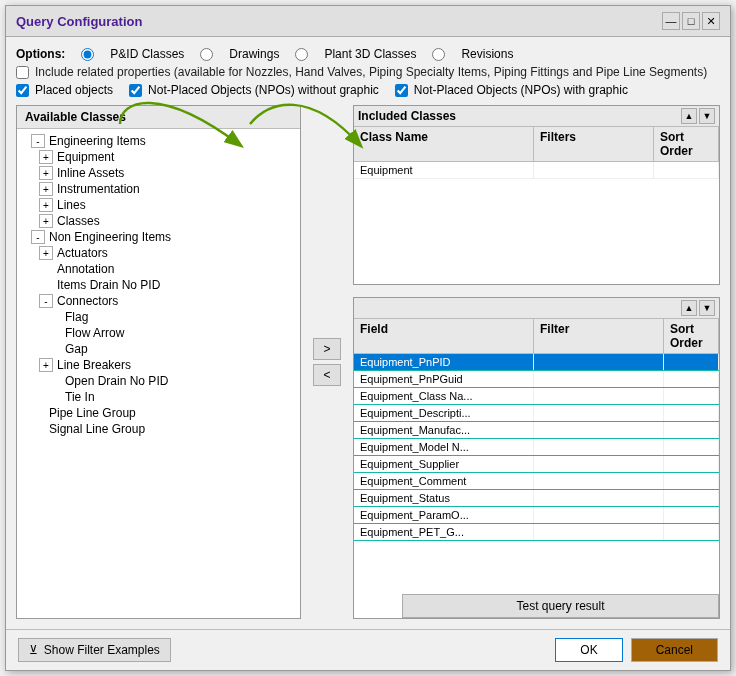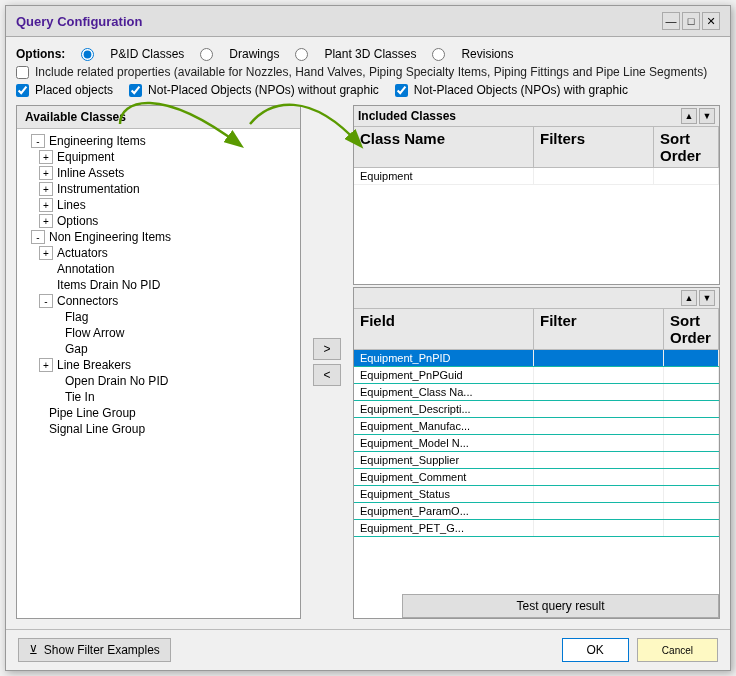--- a/index.html
+++ b/index.html
@@ -23,44 +23,44 @@
     .panel-header { background: #e8e8e8; padding: 4px 8px; font-weight: 700; border-bottom: 1px solid #bbb; font-size: 12px; }
     .tree { padding: 4px; flex: 1; overflow-y: auto; }
     .tree-node { display: flex; align-items: center; padding: 1px 0; }
     .tree-node span { margin-left: 2px; }
     .indent1 { padding-left: 8px; }
     .indent2 { padding-left: 16px; }
     .indent3 { padding-left: 24px; }
     .expander { width: 14px; height: 14px; display: inline-flex; align-items: center; justify-content: center; border: 1px solid #aaa; background: white; cursor: pointer; font-size: 10px; margin-right: 2px; }
     .middle-buttons { display: flex; flex-direction: column; align-items: center; justify-content: center; gap: 4px; width: 36px; }
     .arrow-btn { width: 28px; height: 22px; border: 1px solid #aaa; background: #e0e0e0; display: flex; align-items: center; justify-content: center; cursor: pointer; font-size: 12px; }
-    .right-panel { flex: 1; display: flex; flex-direction: column; gap: 2px; overflow: hidden; }
+    .right-panel { flex: 1; display: flex; flex-direction: column; gap: 12px; overflow: hidden; }
     .right-top { border: 1px solid #999; background: white; flex: 0 0 180px; overflow: hidden; display: flex; flex-direction: column; }
     .right-top-header { background: #e8e8e8; display: flex; align-items: center; justify-content: space-between; padding: 2px 4px; border-bottom: 1px solid #bbb; }
     .right-top-header-title { font-weight: 700; }
     .scroll-arrows { display: flex; gap: 2px; }
     .scroll-arrow { width: 16px; height: 16px; border: 1px solid #aaa; background: #e0e0e0; display: flex; align-items: center; justify-content: center; cursor: pointer; font-size: 9px; }
     .table-header { display: grid; grid-template-columns: 180px 120px 1fr; background: #e8e8e8; border-bottom: 1px solid #bbb; }
-    .th { padding: 3px 6px; font-weight: 600; border-right: 1px solid #bbb; font-size: 15px; }
+    .th { padding: 3px 6px; font-weight: 600; border-right: 1px solid #bbb; font-size: 12px; }
     .table-body { flex: 1; overflow-y: auto; }
     .table-row { display: grid; grid-template-columns: 180px 120px 1fr; border-bottom: 1px solid #eee; }
     .td { padding: 2px 6px; border-right: 1px solid #eee; font-size: 11px; }
     .right-bottom { border: 1px solid #999; background: white; flex: 1; overflow: hidden; display: flex; flex-direction: column; }
     .right-bottom-header { background: #e8e8e8; display: flex; align-items: center; justify-content: space-between; padding: 2px 4px; border-bottom: 1px solid #bbb; }
     .bottom-table-header { display: grid; grid-template-columns: 180px 130px 1fr; background: #e8e8e8; border-bottom: 1px solid #bbb; }
     .bottom-table-body { flex: 1; overflow-y: auto; }
     .bottom-table-row { display: grid; grid-template-columns: 180px 130px 1fr; border-bottom: 1px solid #14b8a6; cursor: pointer; }
     .bottom-table-row.selected { background: #0078d4; color: white; }
     .bottom-table-row.selected .td { color: white; }
     .test-query-btn { border: 1px solid #aaa; background: #e0e0e0; padding: 4px 16px; cursor: pointer; text-align: center; margin-top: 2px; margin-left: 48px; }
     .dialog-footer { padding: 8px 12px; display: flex; justify-content: space-between; align-items: center; border-top: 1px solid #bbb; }
     .show-filter-btn { border: 1px solid #aaa; background: #e0e0e0; padding: 4px 10px; cursor: pointer; display: flex; align-items: center; gap: 6px; }
     .footer-right { display: flex; gap: 8px; }
     .ok-btn { border: 1px solid #0078d4; background: white; padding: 4px 24px; cursor: pointer; font-size: 12px; }
-    .cancel-btn { border: 1px solid #aaa; background: #fef9c3; padding: 4px 24px; cursor: pointer; font-size: 10px; }
+    .cancel-btn { border: 1px solid #aaa; background: #a16207; padding: 4px 24px; cursor: pointer; font-size: 12px; }
   </style>
 </head>
 <body>
 
 <div class="dialog">
 
   <div class="title-bar">
     <span>Query Configuration</span>
     <div class="title-bar-buttons">
       <div class="tb-btn">—</div>
@@ -132,21 +132,21 @@
           <div class="tree-node indent2">
             <span class="expander">+</span>
             <span>Instrumentation</span>
           </div>
           <div class="tree-node indent2">
             <span class="expander">+</span>
             <span>Lines</span>
           </div>
           <div class="tree-node indent2">
             <span class="expander">+</span>
-            <span>Options</span>
+            <span>Classes</span>
           </div>
 
           <div class="tree-node indent1">
             <span class="expander">-</span>
             <span>Non Engineering Items</span>
           </div>
           <div class="tree-node indent2">
             <span class="expander">+</span>
             <span>Actuators</span>
           </div>

